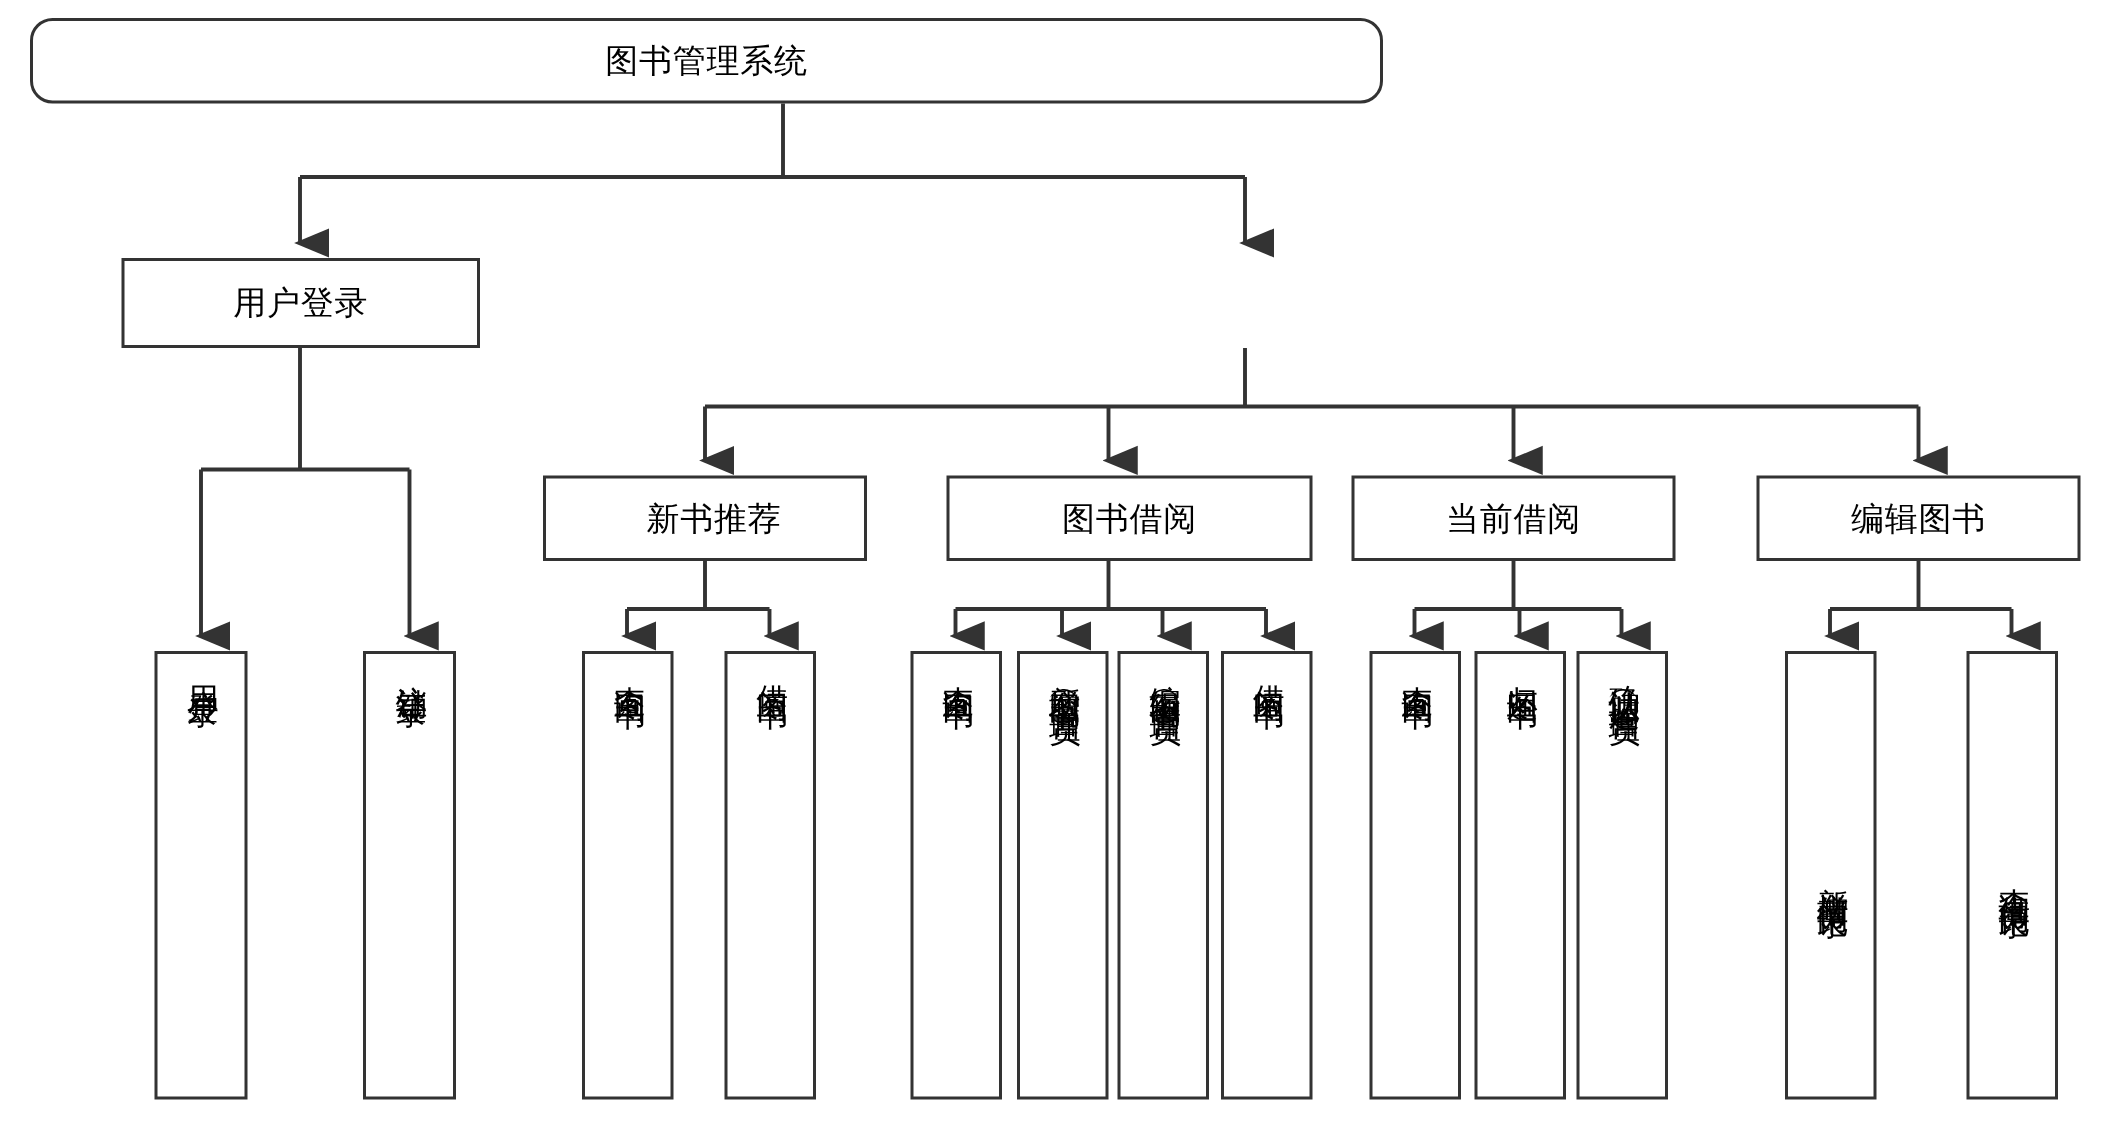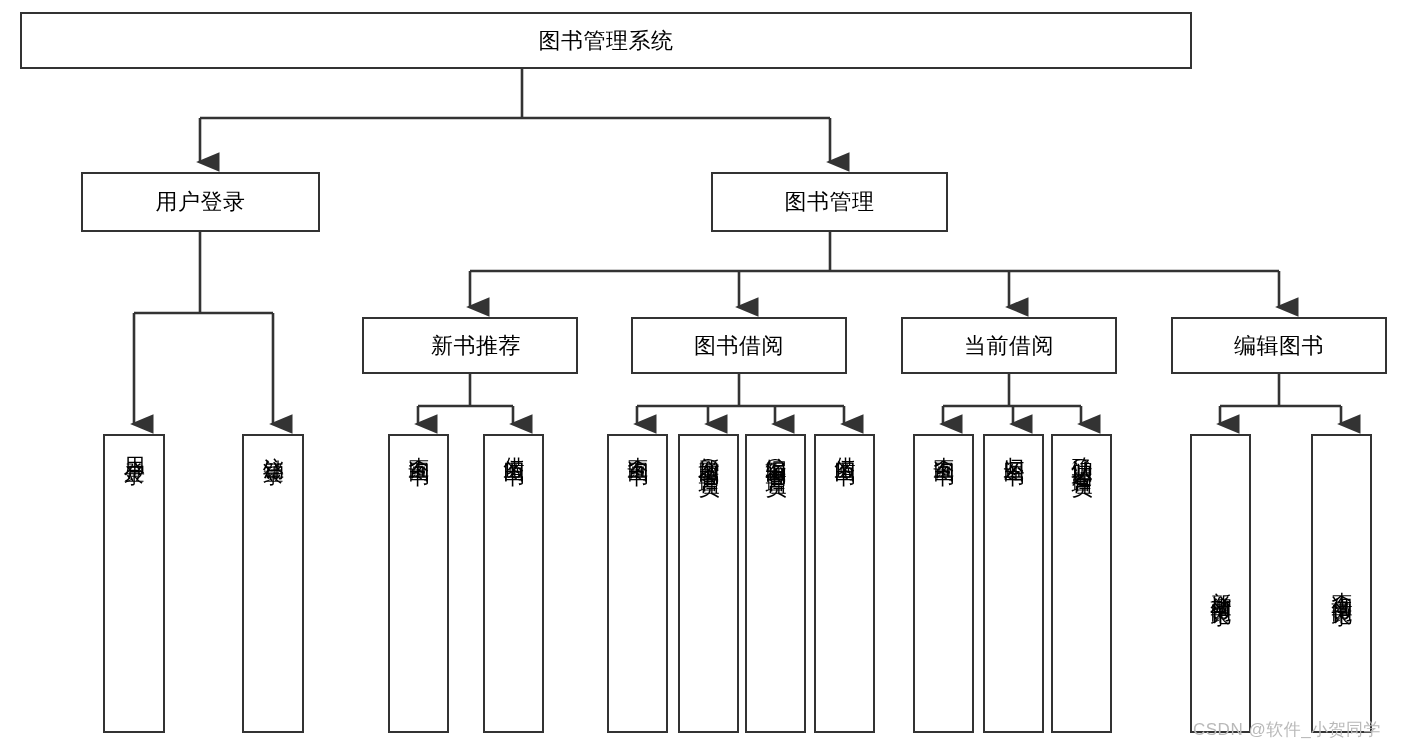--- a/index.html
+++ b/index.html
@@ -121,35 +121,32 @@
       <path d="M 1013 406 L 1013 424" marker-end="url(#arrow)"></path>
       <path d="M 1081 406 L 1081 424" marker-end="url(#arrow)"></path>
 
       <path d="M 1279 374 L 1279 406"></path>
       <path d="M 1220 406 L 1341 406"></path>
       <path d="M 1220 406 L 1220 424" marker-end="url(#arrow)"></path>
       <path d="M 1341 406 L 1341 424" marker-end="url(#arrow)"></path>
     </g>
   </svg>
 
-  <div class="node horiz" id="node-root" style="left: 20px; top: 12px; width: 1172px; height: 57px;">
+  <div class="node horiz" id="node-root" style="left: 20px; top: 12px; width: 902px; height: 57px; border-radius: 15px;">
     <span class="label">图书管理系统</span>
   </div>
 
   <div class="node horiz" id="node-l2-0" style="left: 81px; top: 172px; width: 239px; height: 60px;">
     <span class="label">用户登录</span>
   </div>
-  <div class="node horiz" id="node-l2-1" style="left: 711px; top: 172px; width: 237px; height: 60px;">
-    <span class="label">图书管理</span>
-  </div>
 
   <div class="node horiz" id="node-l3-0" style="left: 362px; top: 317px; width: 216px; height: 57px; padding-left: 12px;">
     <span class="label">新书推荐</span>
   </div>
-  <div class="node horiz" id="node-l3-1" style="left: 631px; top: 317px; width: 216px; height: 57px;">
+  <div class="node horiz" id="node-l3-1" style="left: 631px; top: 317px; width: 244px; height: 57px;">
     <span class="label">图书借阅</span>
   </div>
   <div class="node horiz" id="node-l3-2" style="left: 901px; top: 317px; width: 216px; height: 57px; text-align: center;">
     <span class="label">当前借阅</span>
   </div>
   <div class="node horiz" id="node-l3-3" style="left: 1171px; top: 317px; width: 216px; height: 57px;">
     <span class="label">编辑图书</span>
   </div>
 
   <div class="node vert" id="node-leaf-0" style="left: 103px; top: 434px; width: 62px; height: 299px;">
@@ -185,15 +182,14 @@
   <div class="node vert" id="node-leaf-10" style="left: 1051px; top: 434px; width: 61px; height: 299px;">
     <span class="label">确认归还（管理员）</span>
   </div>
   <div class="node vert centered" id="node-leaf-11" style="left: 1190px; top: 434px; width: 61px; height: 299px;">
     <span class="label">新增借阅记录</span>
   </div>
   <div class="node vert centered" id="node-leaf-12" style="left: 1311px; top: 434px; width: 61px; height: 299px;">
     <span class="label">查询借阅记录</span>
   </div>
 
-  <div class="watermark" style="left: 1193px; top: 718px;">CSDN @软件_小贺同学</div>
 
 </div>
 
 </body></html>

